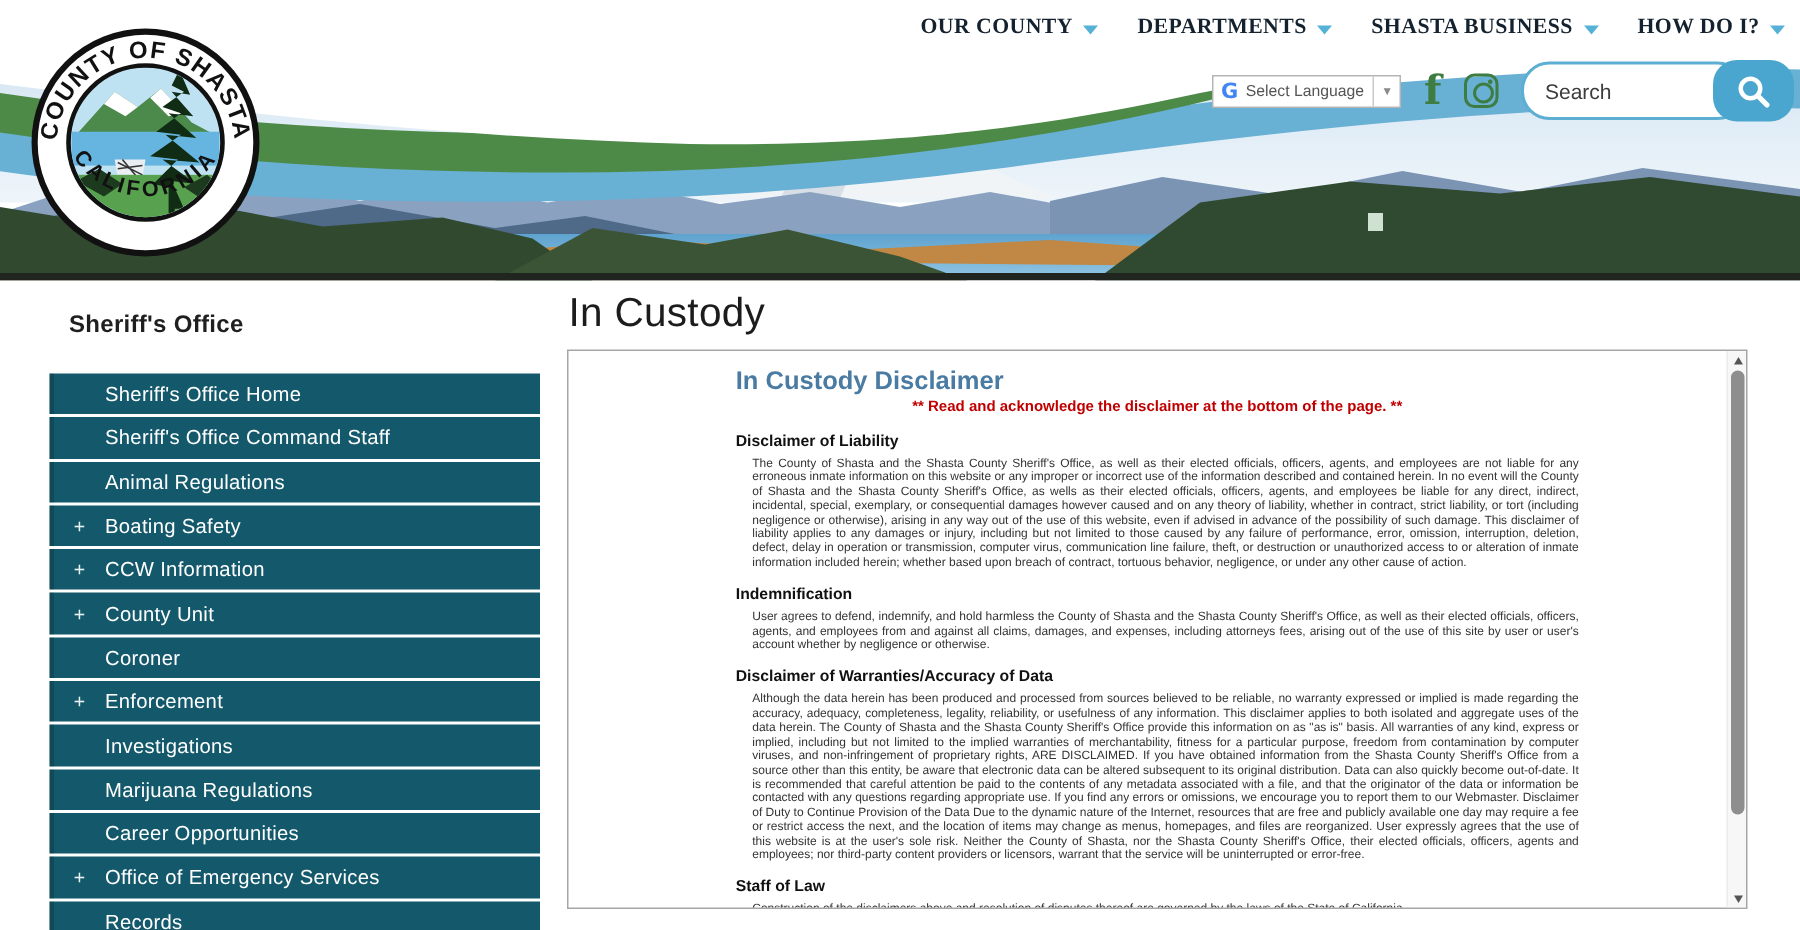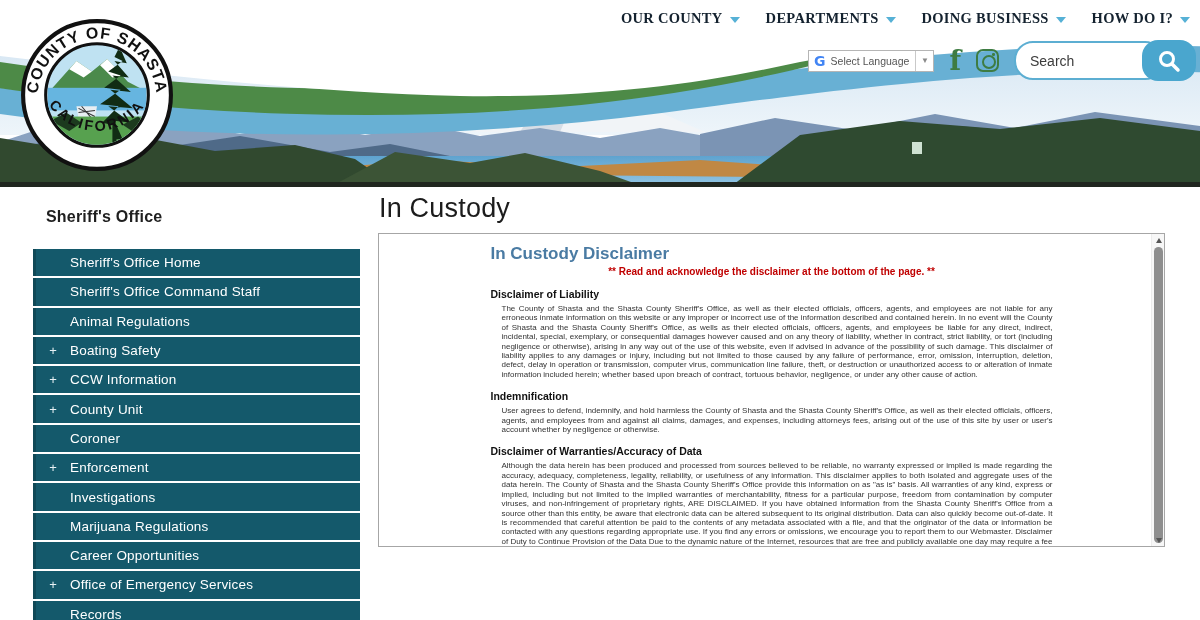--- a/index.html
+++ b/index.html
@@ -86,21 +86,21 @@
   }
   .plus{width:14px;font-size:13px;color:#e8f2f5;text-align:center;}
   .side-label{margin-left:10px;font-size:13.5px;letter-spacing:.2px;}
 
   
   .main{position:absolute;left:378px;top:193px;width:787px;}
   .page-title{
     margin:0 0 9px 1px;font-size:27px;font-weight:normal;color:#1c1c1c;letter-spacing:.2px;
   }
   .iframe-box{
-    position:relative;width:787px;height:314px;border:1px solid #a6a6a6;background:#fff;overflow:hidden;
+    position:relative;width:787px;height:373px;border:1px solid #a6a6a6;background:#fff;overflow:hidden;
   }
   .doc{width:562px;margin:10px auto 0;}
   .doc-heading{
     margin:0;font-size:17px;font-weight:bold;color:var(--headblue);
   }
   .doc-notice{
     margin-top:2px;text-align:center;font-size:10px;font-weight:bold;color:var(--red);
   }
   .sect-head{margin:11px 0 4px 0;font-size:10.5px;font-weight:bold;color:#111;}
   .sect-body{
@@ -199,21 +199,21 @@
       <span class="nav-label">OUR COUNTY</span>
       <span class="caret"></span>
     </div>
 
     <div class="nav-item">
       <span class="nav-label">DEPARTMENTS</span>
       <span class="caret"></span>
     </div>
 
     <div class="nav-item">
-      <span class="nav-label">DOING BUSINESS</span>
+      <span class="nav-label">SHASTA BUSINESS</span>
       <span class="caret"></span>
     </div>
 
     <div class="nav-item">
       <span class="nav-label">HOW DO I?</span>
       <span class="caret"></span>
     </div>
   </nav>
 
   <div class="util-row">

